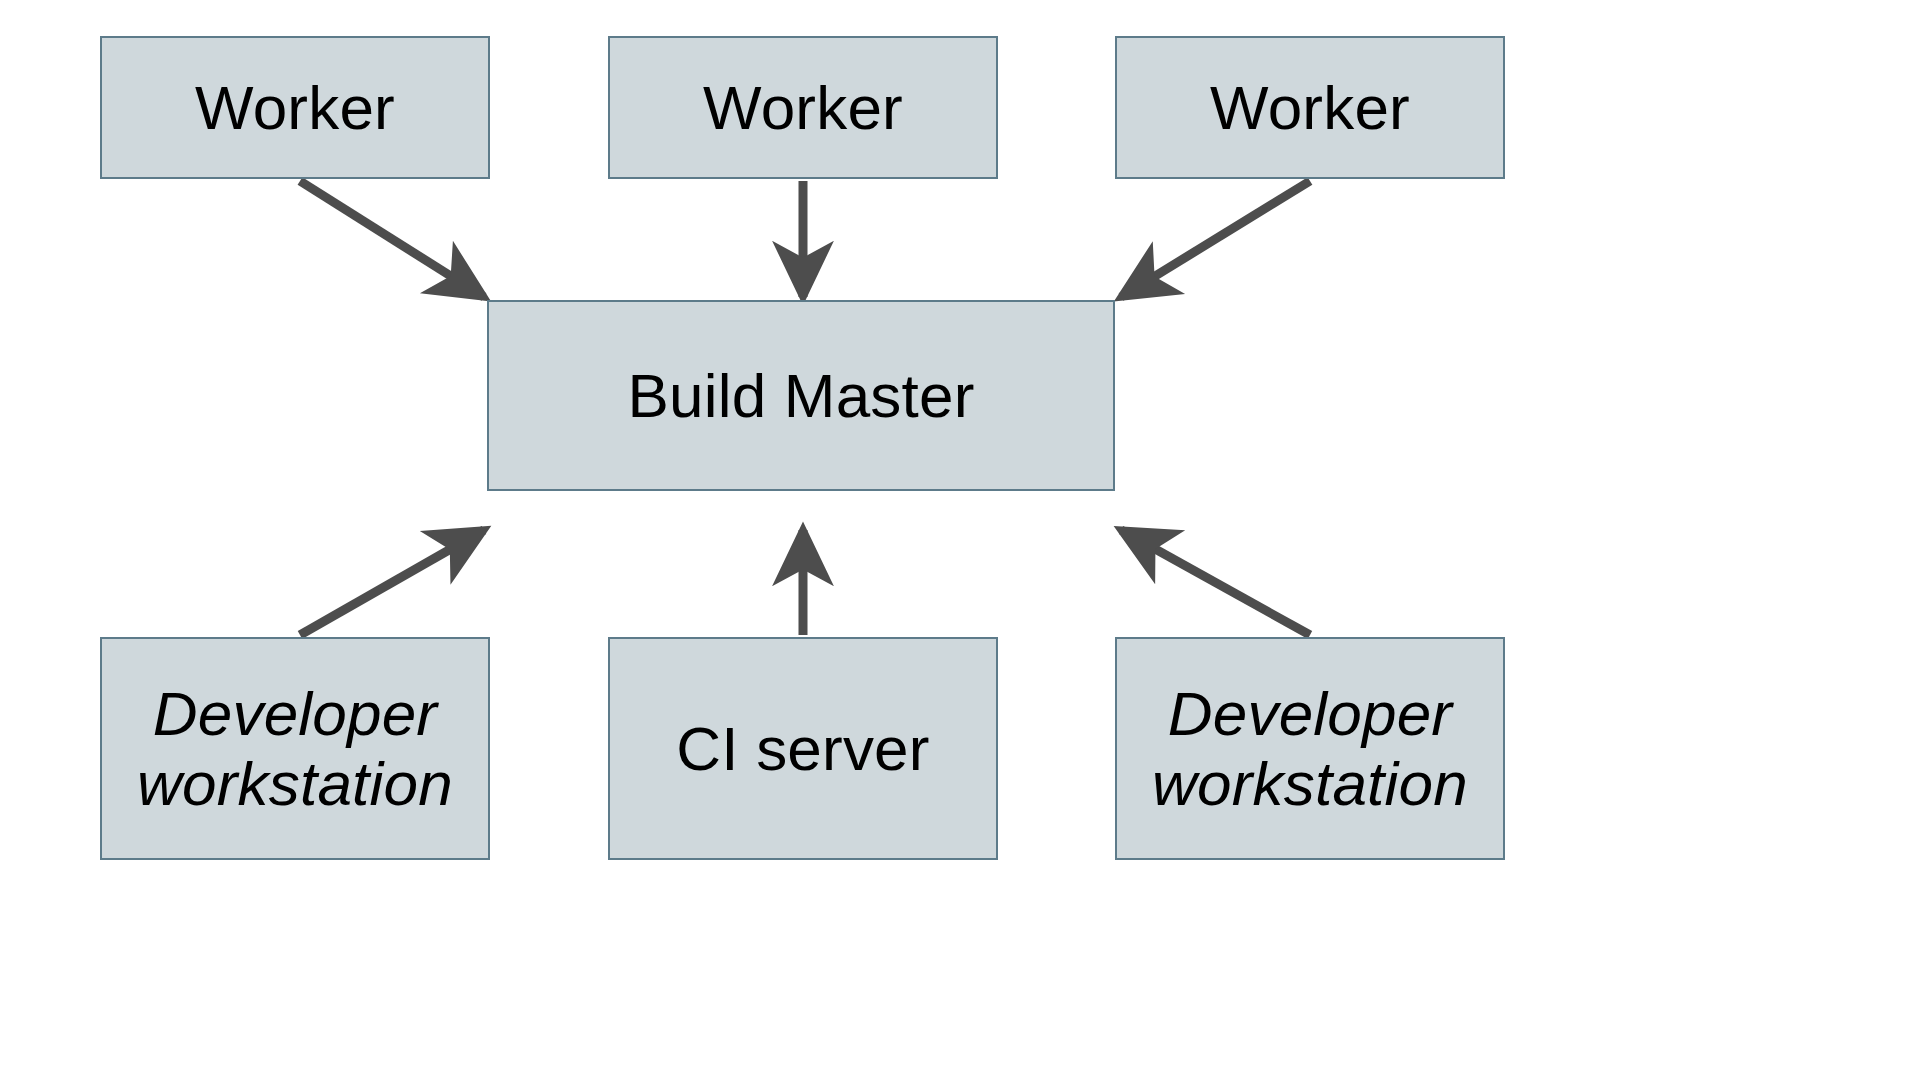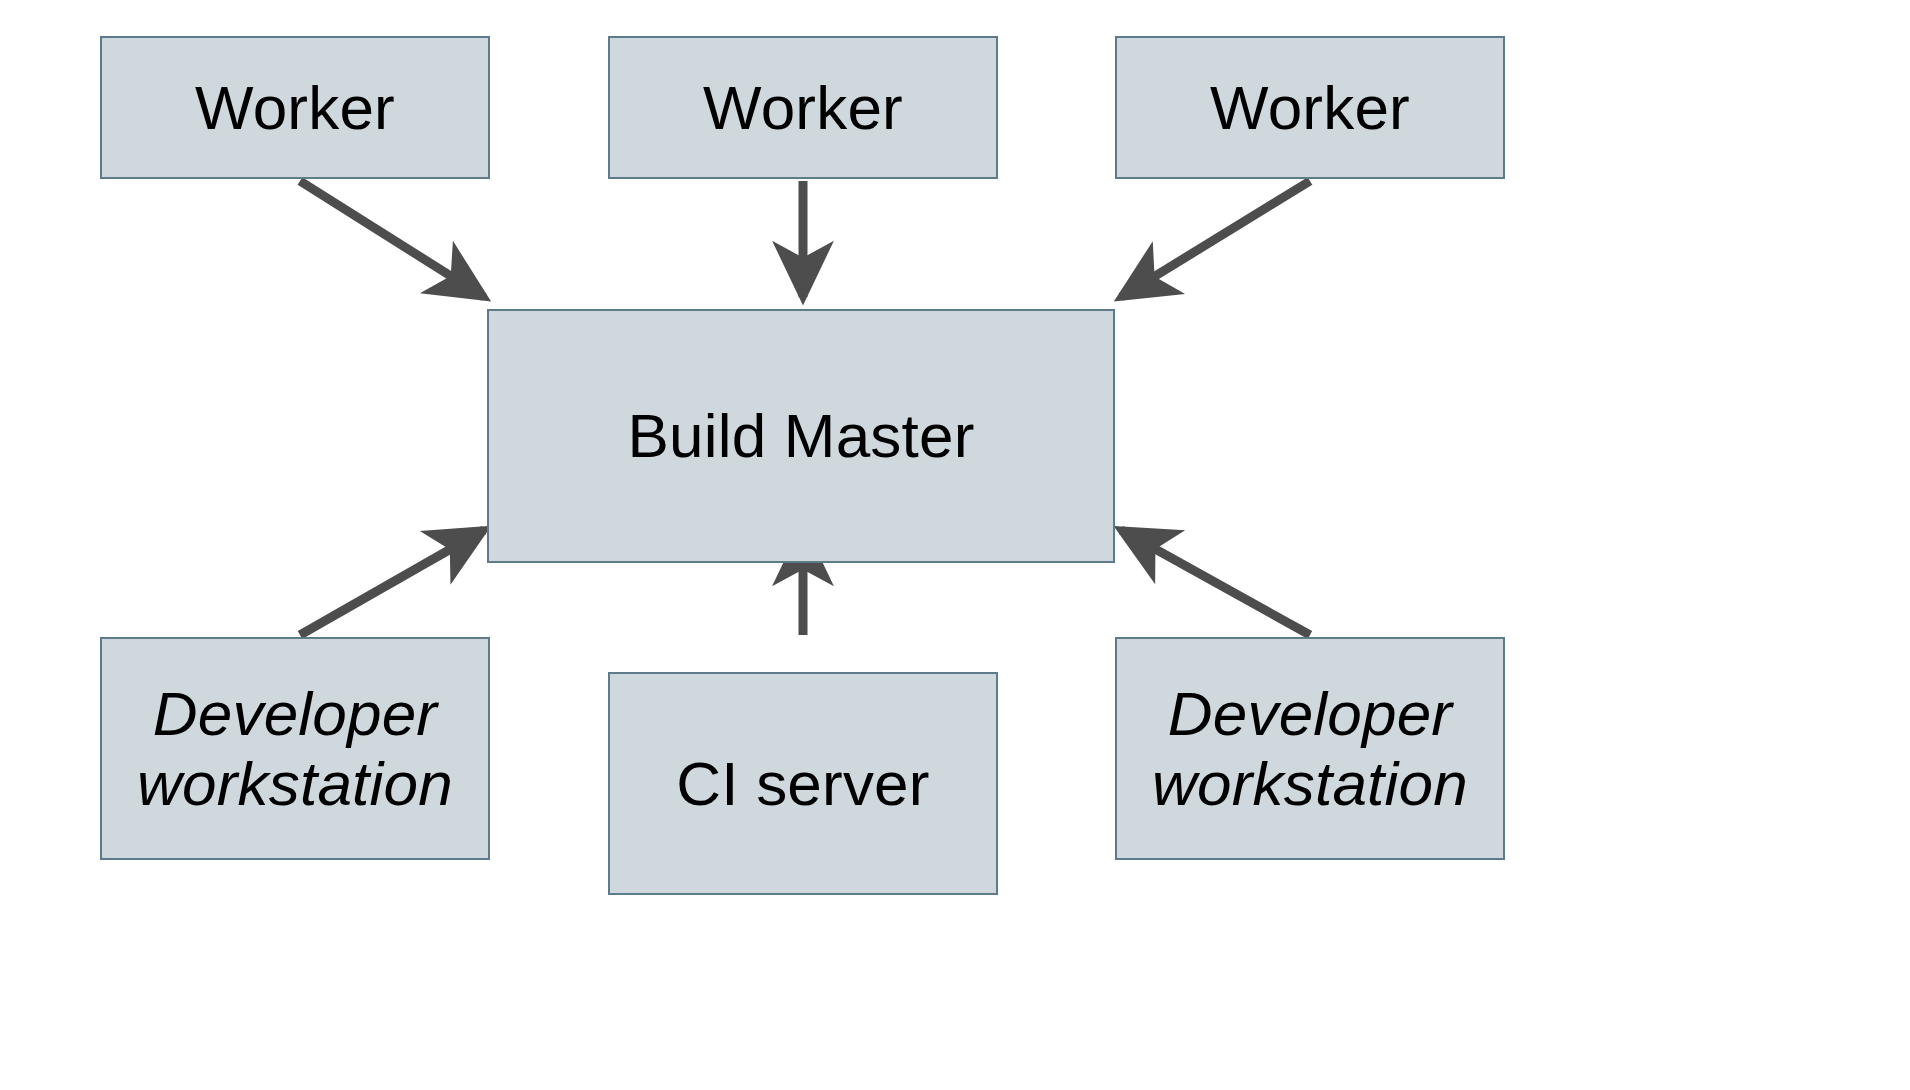--- a/index.html
+++ b/index.html
@@ -41,21 +41,21 @@
     letter-spacing: 0.2px;
   }
   .node-label {
     display: block;
     width: 100%;
     white-space: pre-line;
   }
   .node-worker { font-size: 62px; }
   .node-master { font-size: 62px; }
   .node-dev    { font-size: 62px; font-style: italic; }
-  .node-ci     { font-size: 62px; margin-top: 35px; }
+  .node-ci     { font-size: 62px; }
 </style>
 </head>
 <body>
 
 <div id="diagram-canvas">
 
   <svg id="edge-layer" width="1910" height="1090" viewBox="0 0 1910 1090" xmlns="http://www.w3.org/2000/svg">
     <defs>
       <marker id="arrowhead" viewBox="0 0 12 12" refX="10" refY="6" markerWidth="7.5" markerHeight="7.5" orient="auto-start-reverse" markerUnits="strokeWidth">
         <path d="M 0 0.5 L 11.5 6 L 0 11.5 L 3 6 Z" fill="#4d4d4d"></path>
@@ -80,21 +80,21 @@
   </div>
 
   <div class="node node-worker" style="left:608px; top:36px; width:390px; height:143px;">
     <span class="node-label">Worker</span>
   </div>
 
   <div class="node node-worker" style="left:1115px; top:36px; width:390px; height:143px;">
     <span class="node-label">Worker</span>
   </div>
 
-  <div class="node node-master" style="left:487px; top:309px; width:628px; height:254px;">
+  <div class="node node-master" style="left:487px; top:300px; width:628px; height:191px;">
     <span class="node-label">Build Master</span>
   </div>
 
   <div class="node node-dev" style="left:100px; top:637px; width:390px; height:223px;">
     <span class="node-label">Developer
 workstation</span>
   </div>
 
   <div class="node node-ci" style="left:608px; top:637px; width:390px; height:223px;">
     <span class="node-label">CI server</span>

